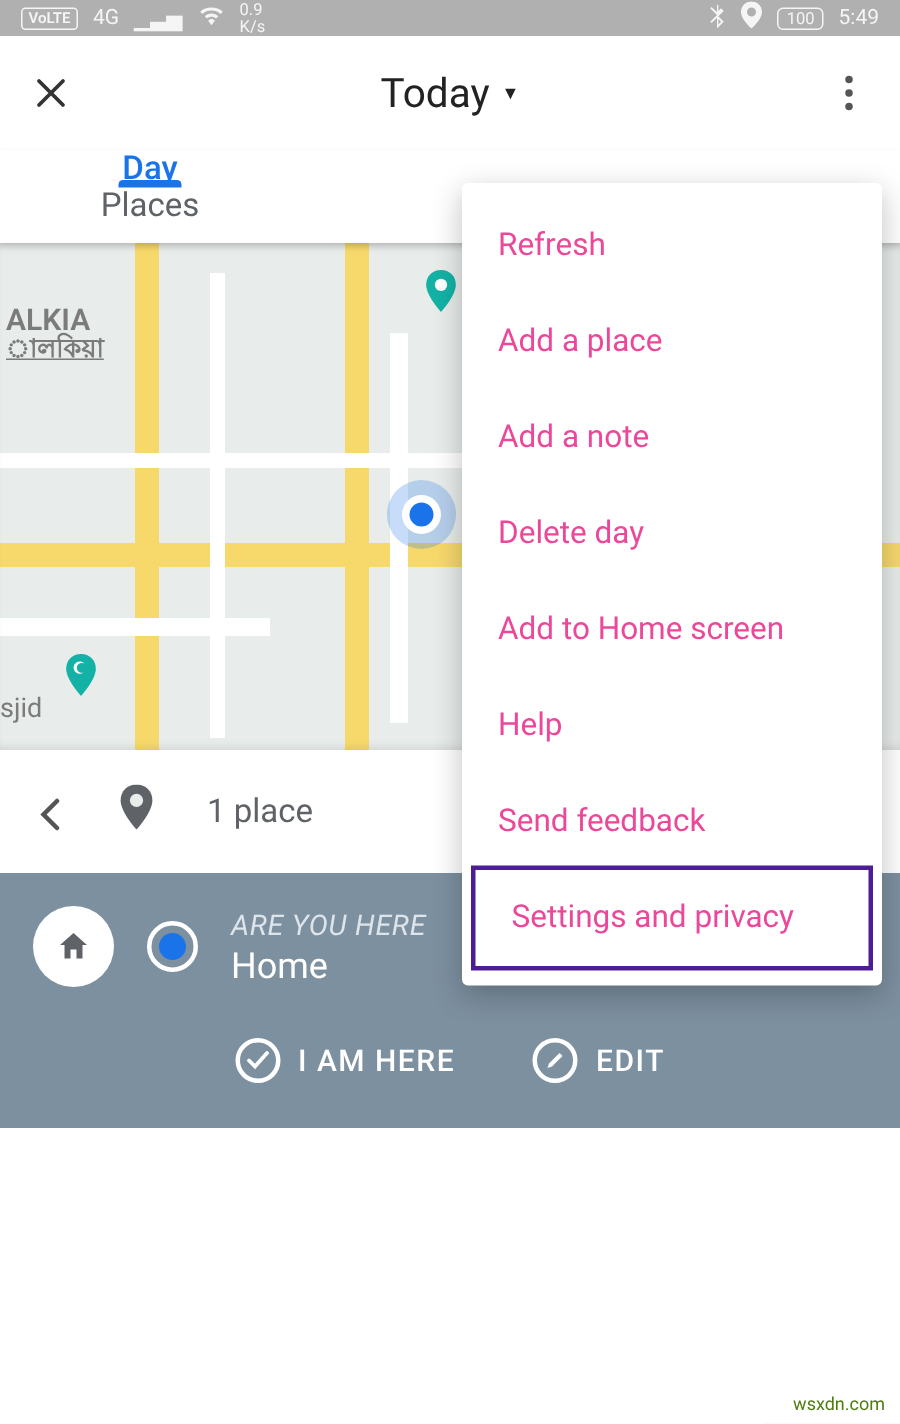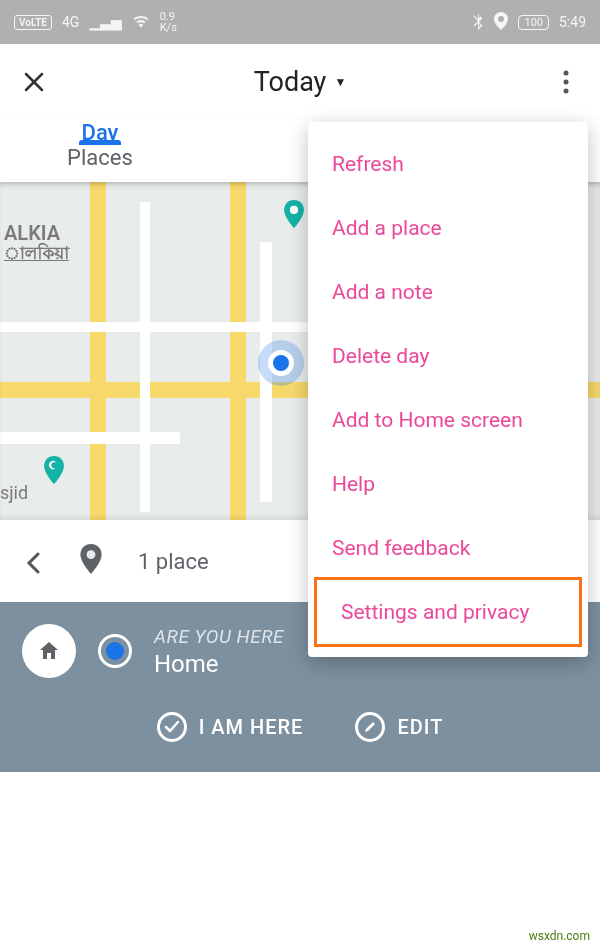--- a/index.html
+++ b/index.html
@@ -12,21 +12,21 @@
     position: relative;
   }
   .phone {
     width: 600px;
     height: 949px;
     background: #fff;
     position: relative;
   }
   
   .status-bar {
-    height: 44px;
+    height: 24px;
     background: #b0b0b0;
     display: flex;
     align-items: center;
     justify-content: space-between;
     padding: 0 14px;
     color: #f5f5f5;
     font-size: 14px;
   }
   .status-left, .status-right { display: flex; align-items: center; gap: 10px; }
   .status-left .volte { border:1px solid #f5f5f5; border-radius:3px; font-size:10px; padding:1px 4px; font-weight:600; }
@@ -158,21 +158,21 @@
     box-shadow: 0 6px 20px rgba(0,0,0,0.25);
     z-index: 50;
     padding: 10px 0;
   }
   .menu-item {
     padding: 20px 24px;
     font-size: 21px;
     color:#ec4899;
   }
   .menu-item.highlight {
-    border: 3px solid #f97316;
+    border: 3px solid #4c1d95;
     margin: -3px 6px 0 6px;
   }
   .watermark {
     position:absolute; bottom:6px; right:10px;
     font-size:12px; color:#4d7c0f;
   }
   .map-border {
     position: absolute; inset:0;
     box-shadow: inset 0 6px 8px -6px rgba(0,0,0,0.2), inset 0 -6px 8px -6px rgba(0,0,0,0.15);
     pointer-events:none;

